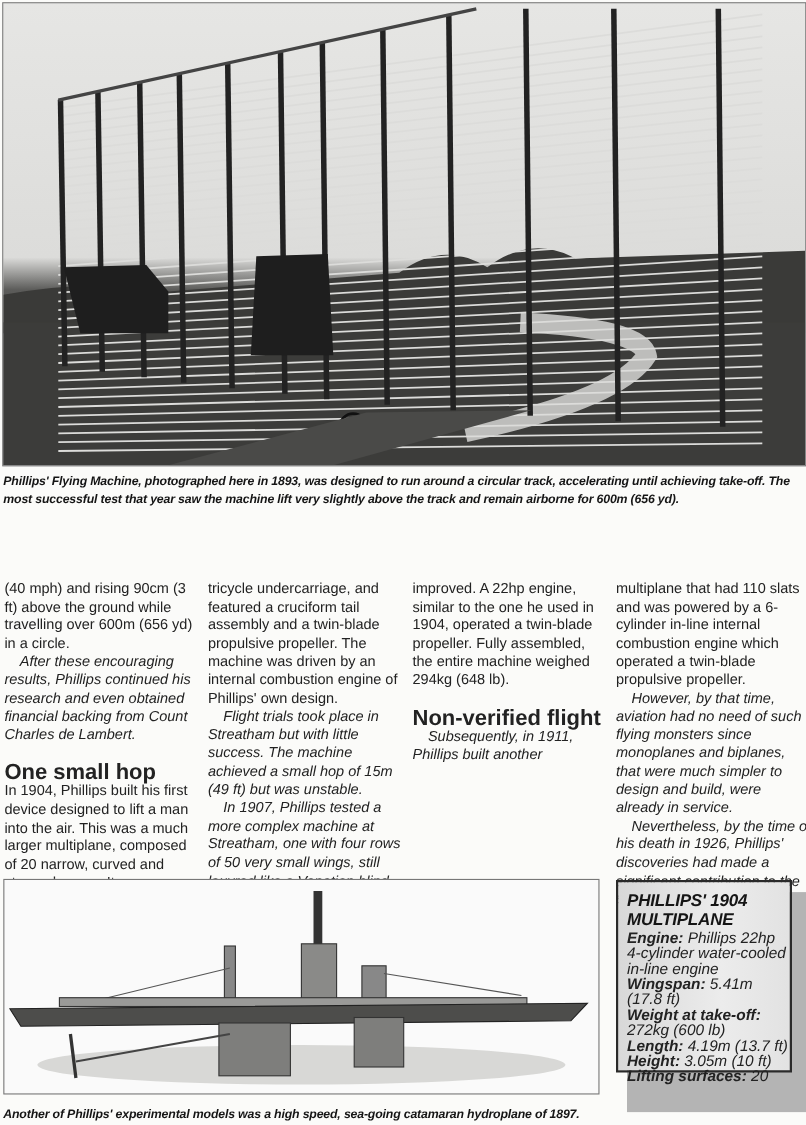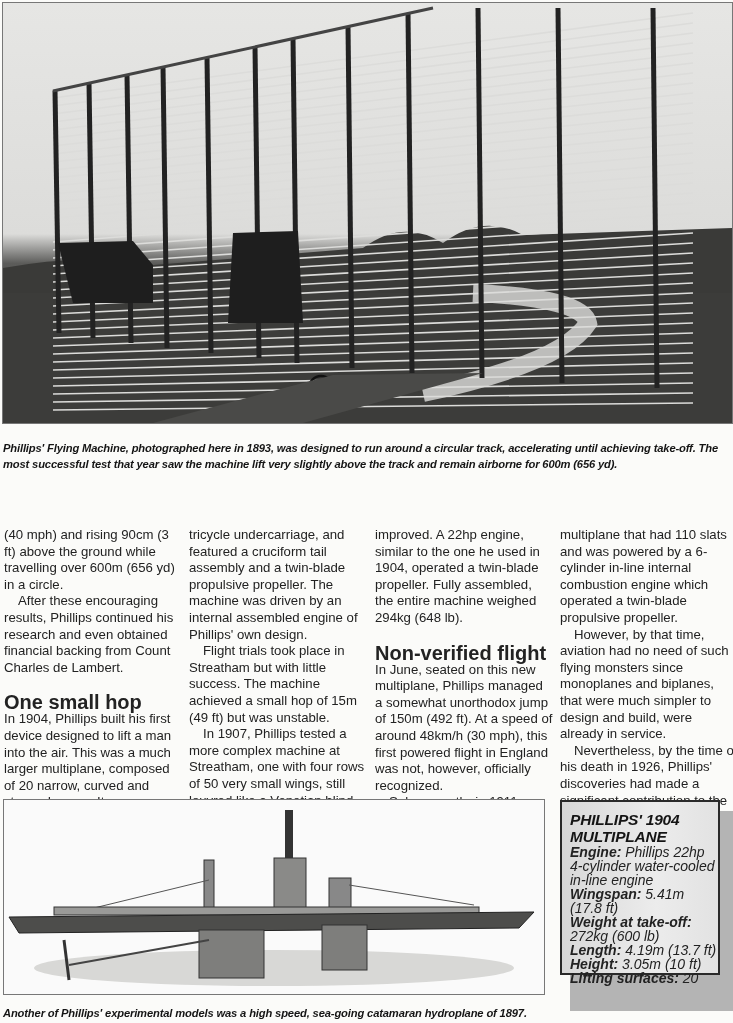--- a/index.html
+++ b/index.html
@@ -3,24 +3,24 @@
 <meta charset="utf-8">
 <style>
   html, body { margin:0; padding:0; }
   body { width:733px; height:1023px; background:#fbfbf9; position:relative; overflow:hidden;
          font-family:"Liberation Sans", sans-serif; color:#1c1c1c; }
   .photo-top { position:absolute; left:2px; top:2px; width:729px; height:420px; border:1px solid #777;
                background:linear-gradient(#e6e6e4 0%, #dcdcda 55%, #5c5c5a 62%, #3a3a38 75%, #2e2e2c 100%); overflow:hidden; }
   .photo-top svg { position:absolute; left:0; top:0; }
   .caption { position:absolute; font-family:"Liberation Sans", sans-serif; font-weight:bold; font-style:italic;
              font-size:11.2px; line-height:16px; color:#151515; letter-spacing:-0.15px; }
-  .caption-top { left:3px; top:440px; width:730px; }
+  .caption-top { left:3px; top:430px; width:730px; }
   .col { position:absolute; top:483px; width:178px; font-size:13.2px; line-height:16.6px; color:#222;margin-top:44px; }
   .col p { margin:0; }
-  .col .ind { text-indent:14px; }
+  .col .ind { text-indent:14px;font-style:italic; }
   .col h3 { margin:17px 0 0 0; font-size:20px; line-height:18px; font-weight:bold; color:#222; }
   .col1 { left:4px; } .col2 { left:189px; } .col3 { left:375px; } .col4 { left:560px; }
   .photo-bottom { position:absolute; left:3px; top:799px; width:540px; height:194px; border:1px solid #777;
                   background:#fafafa; overflow:hidden; }
   .caption-bottom { left:3px; top:1005px; width:560px; }
   .spec-shadow { position:absolute; left:570px; top:811px; width:164px; height:200px; background:#b4b4b4; }
   .spec-box { position:absolute; left:560px; top:800px; width:160px; height:175px; border:2px solid #2a2a2a;
               background:linear-gradient(90deg,#d8d8d8,#ececec 60%,#e2e2e2); padding:0 0 0 8px; box-sizing:border-box; }
   .spec-title { font-weight:bold; font-style:italic; font-size:15.5px; line-height:17px; margin-top:9px; color:#151515; letter-spacing:-0.2px; }
   .spec-row { font-size:14px; line-height:14px; font-style:italic; color:#222; }
@@ -109,29 +109,28 @@
 <div class="caption caption-top">Phillips' Flying Machine, photographed here in 1893, was designed to run around a circular track, accelerating until achieving take-off. The most successful test that year saw the machine lift very slightly above the track and remain airborne for 600m (656 yd).</div>
 
 <div class="col col1">
   <p>(40 mph) and rising 90cm (3 ft) above the ground while travelling over 600m (656 yd) in a circle.</p>
   <p class="ind">After these encouraging results, Phillips continued his research and even obtained financial backing from Count Charles de Lambert.</p>
   <h3>One small hop</h3>
   <p>In 1904, Phillips built his first device designed to lift a man into the air. This was a much larger multiplane, composed of 20 narrow, curved and stepped vanes. It was mounted on a large</p>
 </div>
 
 <div class="col col2">
-  <p>tricycle undercarriage, and featured a cruciform tail assembly and a twin-blade propulsive propeller. The machine was driven by an internal assembled engine of Phillips' own design.</p>
+  <p>tricycle undercarriage, and featured a cruciform tail assembly and a twin-blade propulsive propeller. The machine was driven by an internal combustion engine of Phillips' own design.</p>
   <p class="ind">Flight trials took place in Streatham but with little success. The machine achieved a small hop of 15m (49 ft) but was unstable.</p>
   <p class="ind">In 1907, Phillips tested a more complex machine at Streatham, one with four rows of 50 very small wings, still louvred like a Venetian blind. Stability was much</p>
 </div>
 
 <div class="col col3">
   <p>improved. A 22hp engine, similar to the one he used in 1904, operated a twin-blade propeller. Fully assembled, the entire machine weighed 294kg (648 lb).</p>
   <h3>Non-verified flight</h3>
-  <p>In June, seated on this new multiplane, Phillips managed a somewhat unorthodox jump of 150m (492 ft). At a speed of around 48km/h (30 mph), this first powered flight in England was not, however, officially recognized.</p>
   <p class="ind">Subsequently, in 1911, Phillips built another</p>
 </div>
 
 <div class="col col4">
   <p>multiplane that had 110 slats and was powered by a 6-cylinder in-line internal combustion engine which operated a twin-blade propulsive propeller.</p>
   <p class="ind">However, by that time, aviation had no need of such flying monsters since monoplanes and biplanes, that were much simpler to design and build, were already in service.</p>
   <p class="ind">Nevertheless, by the time of his death in 1926, Phillips' discoveries had made a significant contribution to the science of aeronautics.</p>
 </div>
 
 <div class="photo-bottom">

